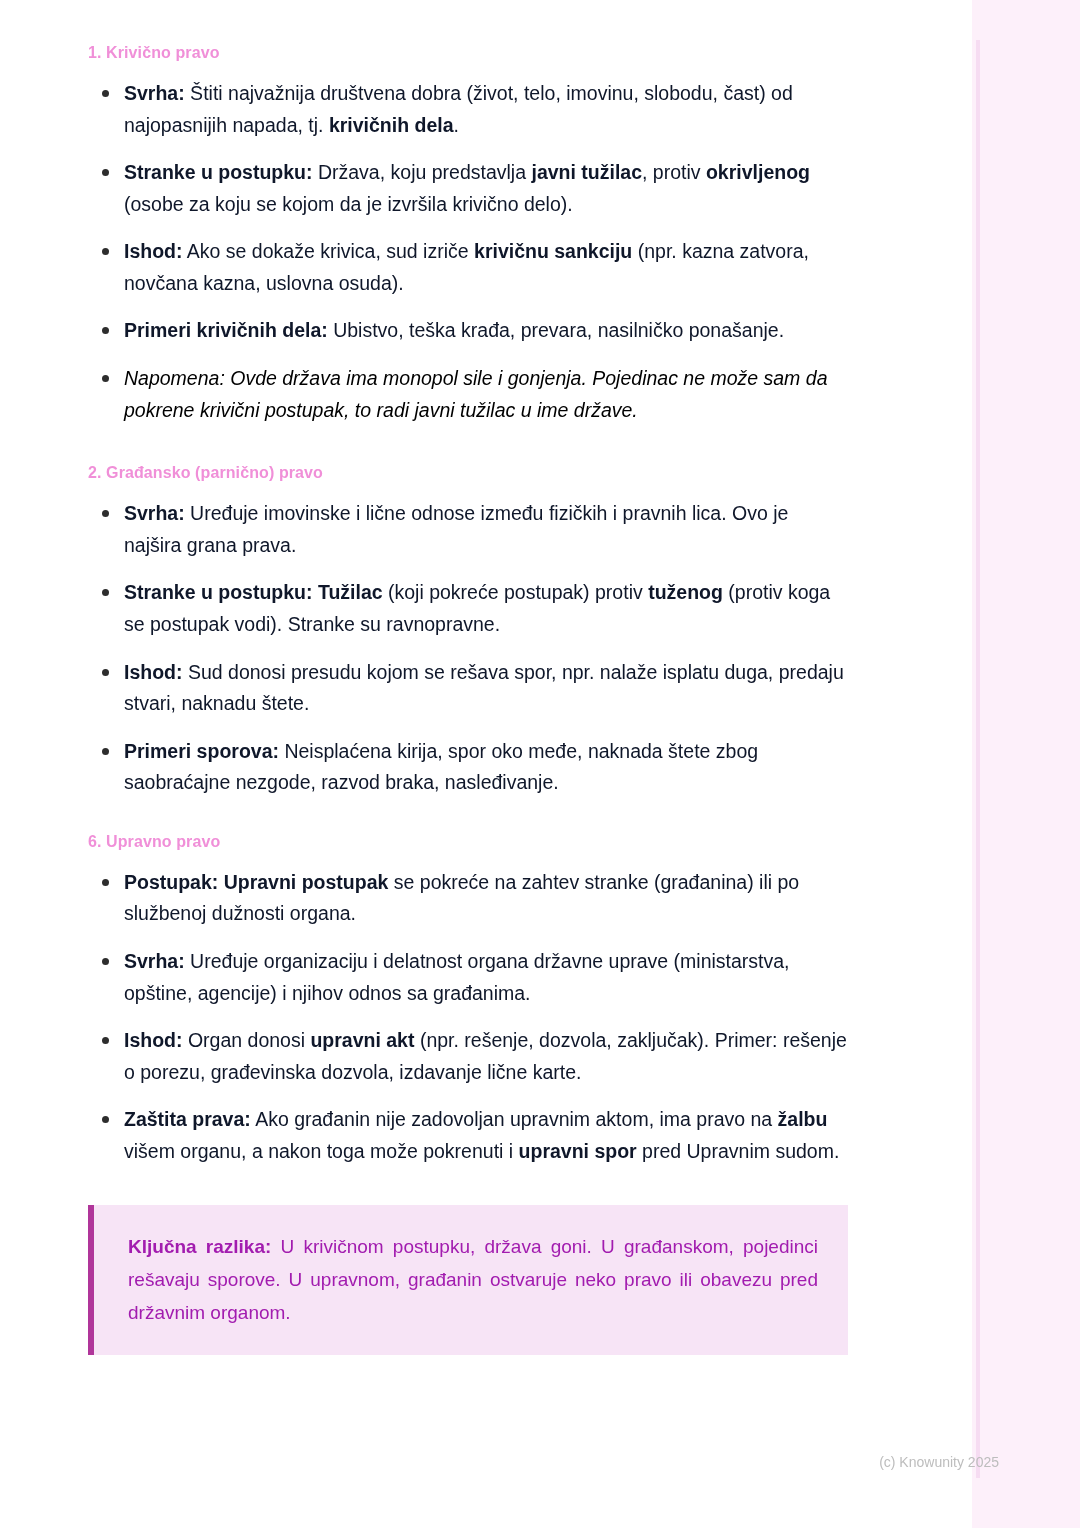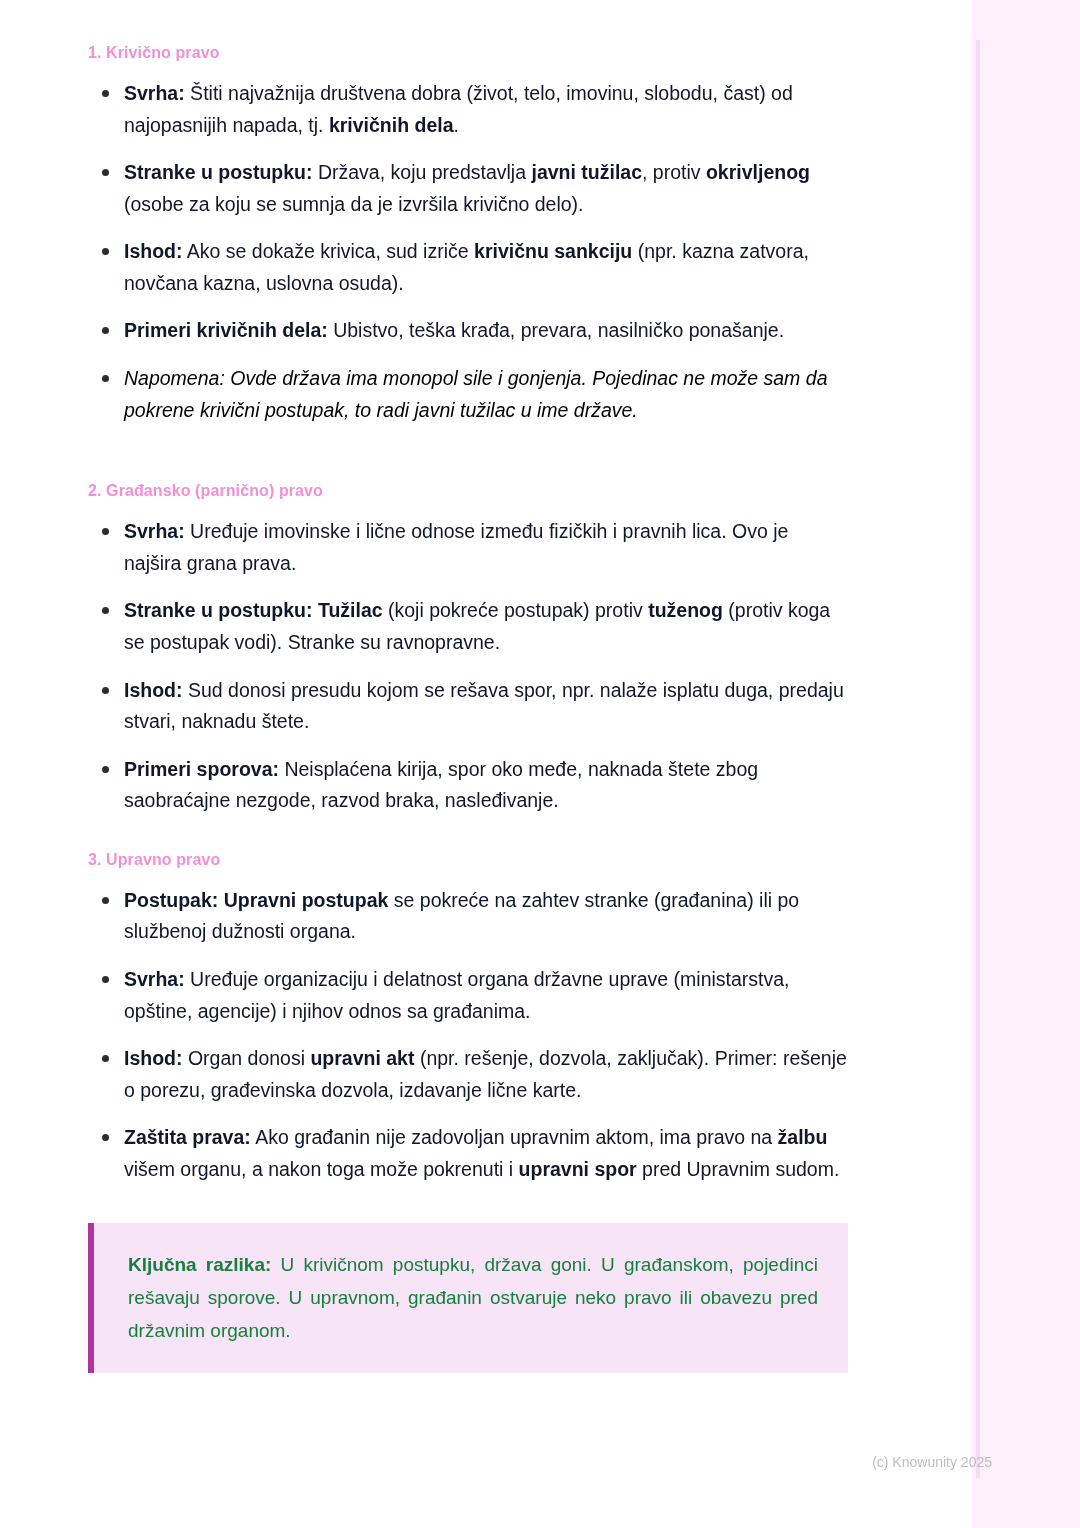--- a/index.html
+++ b/index.html
@@ -41,21 +41,21 @@
   h2.section-title {
     font-size: 16px;
     font-weight: 700;
     color: #f08fd8;
     margin: 0 0 16px 0;
     letter-spacing: 0.1px;
   }
   .section {
     margin-bottom: 34px;
   }
-  .section.s2 { margin-top: 56px; }
+  .section.s2 { margin-top: 38px; }
   ul.bullets {
     list-style: none;
     margin: 0;
     padding: 0;
   }
   ul.bullets li {
     position: relative;
     padding-left: 36px;
     margin-bottom: 16px;
     font-size: 19.5px;
@@ -78,25 +78,25 @@
   }
   b, strong { font-weight: 700; }
   .callout {
     margin-top: 38px;
     background: #f7e4f6;
     border-left: 6px solid #b0359a;
     padding: 26px 30px 26px 34px;
     font-size: 19px;
     line-height: 1.72;
     text-align: justify;
-    color: #15803d;
+    color: #a21caf;
   }
   .footer-credit {
     position: absolute;
-    right: 88px;
+    right: 81px;
     bottom: 58px;
     font-size: 14px;
     color: #bdbdbd;
     font-family: "Liberation Sans", sans-serif;
     margin-top: 24px;
   }
 </style>
 </head>
 <body>
 
@@ -105,21 +105,21 @@
 
 <div class="content">
 
   <div class="section s1">
     <h2 class="section-title">1. Krivično pravo</h2>
     <ul class="bullets">
       <li>
         <b>Svrha:</b><span> Štiti najvažnija društvena dobra (život, telo, imovinu, slobodu, čast) od najopasnijih napada, tj. </span><b>krivičnih dela</b><span>.</span>
       </li>
       <li>
-        <b>Stranke u postupku:</b><span> Država, koju predstavlja </span><b>javni tužilac</b><span>, protiv </span><b>okrivljenog</b><span> (osobe za koju se sumnja da je izvršila krivično delo).</span>
+        <b>Stranke u postupku:</b><span> Država, koju predstavlja </span><b>javni tužilac</b><span>, protiv </span><b>okrivljenog</b><span> (osobe za koju se kojom da je izvršila krivično delo).</span>
       </li>
       <li>
         <b>Ishod:</b><span> Ako se dokaže krivica, sud izriče </span><b>krivičnu sankciju</b><span> (npr. kazna zatvora, novčana kazna, uslovna osuda).</span>
       </li>
       <li>
         <b>Primeri krivičnih dela:</b><span> Ubistvo, teška krađa, prevara, nasilničko ponašanje.</span>
       </li>
       <li class="note">
         <span>Napomena: Ovde država ima monopol sile i gonjenja. Pojedinac ne može sam da pokrene krivični postupak, to radi javni tužilac u ime države.</span>
       </li>
@@ -138,21 +138,21 @@
       <li>
         <b>Ishod:</b><span> Sud donosi presudu kojom se rešava spor, npr. nalaže isplatu duga, predaju stvari, naknadu štete.</span>
       </li>
       <li>
         <b>Primeri sporova:</b><span> Neisplaćena kirija, spor oko međe, naknada štete zbog saobraćajne nezgode, razvod braka, nasleđivanje.</span>
       </li>
     </ul>
   </div>
 
   <div class="section s3">
-    <h2 class="section-title">3. Upravno pravo</h2>
+    <h2 class="section-title">6. Upravno pravo</h2>
     <ul class="bullets">
       <li>
         <b>Postupak: Upravni postupak</b><span> se pokreće na zahtev stranke (građanina) ili po službenoj dužnosti organa.</span>
       </li>
       <li>
         <b>Svrha:</b><span> Uređuje organizaciju i delatnost organa državne uprave (ministarstva, opštine, agencije) i njihov odnos sa građanima.</span>
       </li>
       <li>
         <b>Ishod:</b><span> Organ donosi </span><b>upravni akt</b><span> (npr. rešenje, dozvola, zaključak). Primer: rešenje o porezu, građevinska dozvola, izdavanje lične karte.</span>
       </li>

